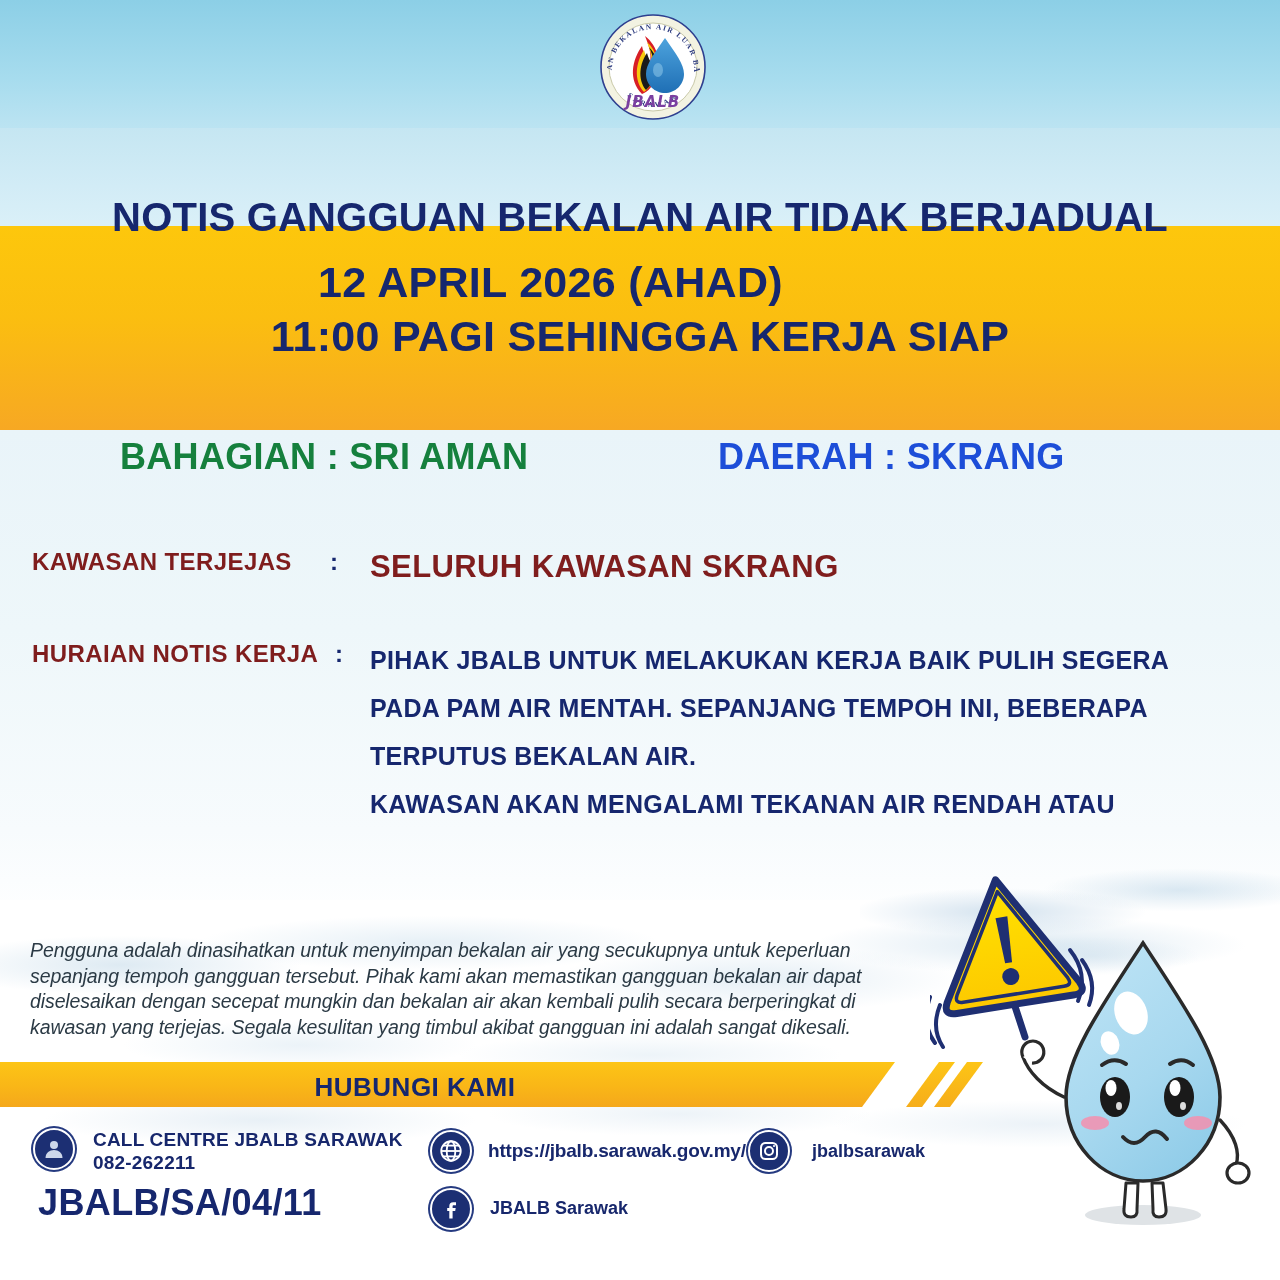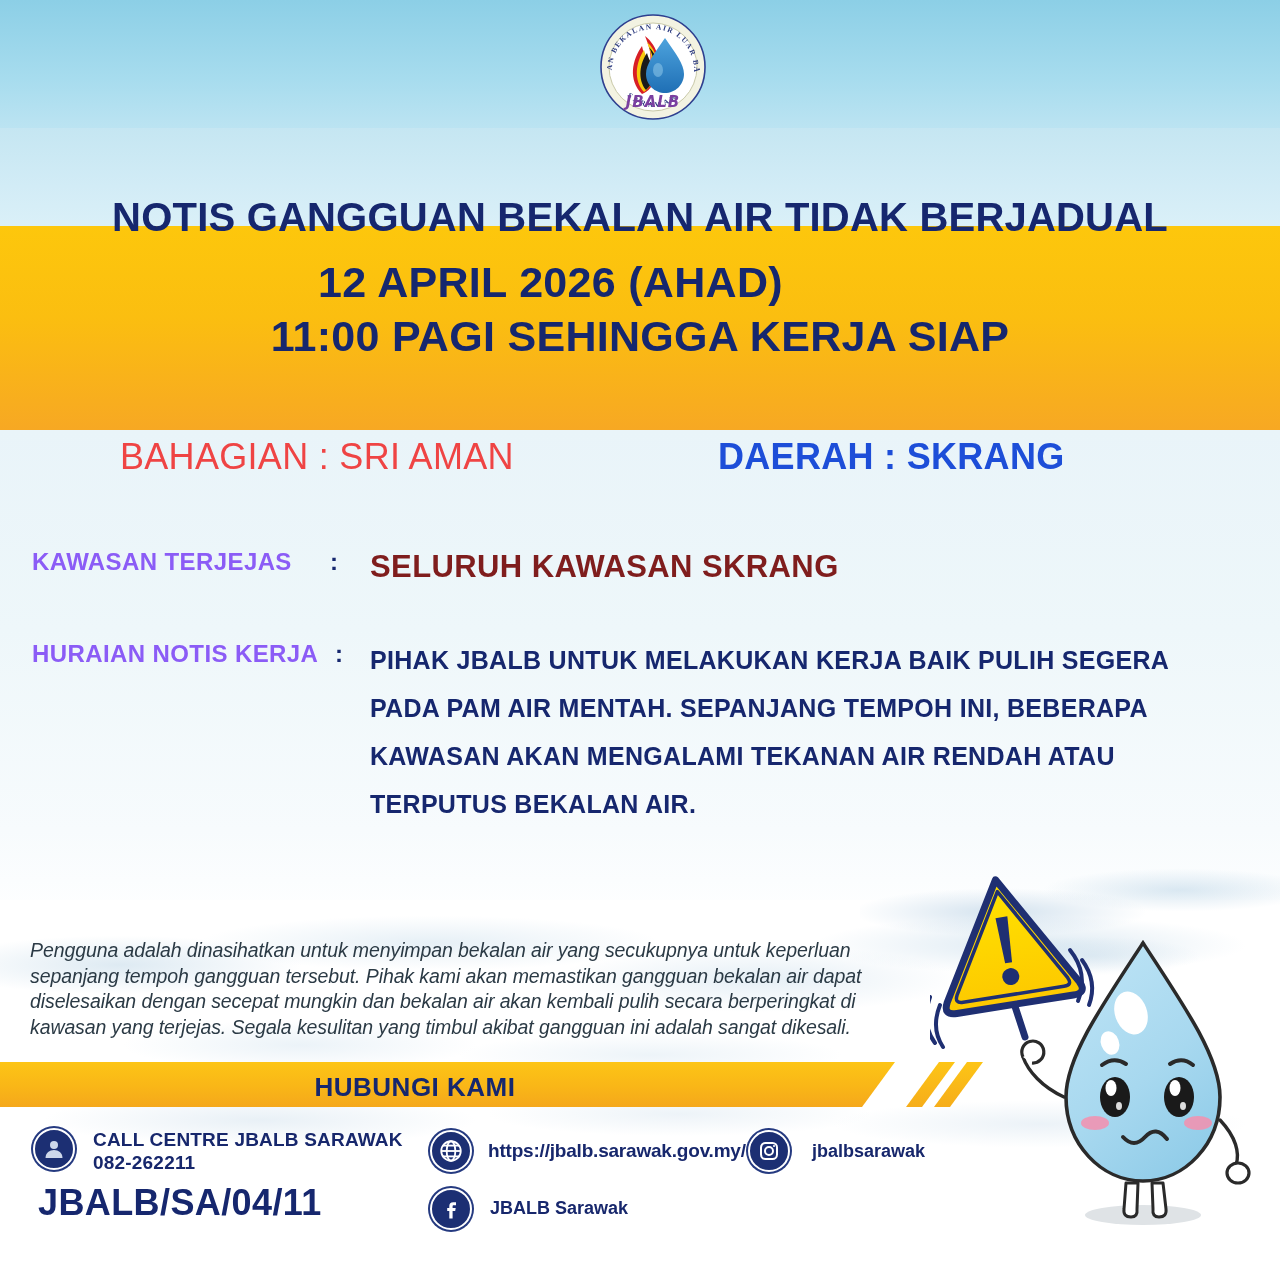--- a/index.html
+++ b/index.html
@@ -82,31 +82,31 @@
   .date-line2 {
     position:absolute; left:0; top:312px; width:1280px; text-align:center;
     font-size:43px; font-weight:bold; color:#16276e; letter-spacing:.3px;
   }
 
   .region-row {
     position:absolute; left:0; top:436px; width:1280px; height:48px;
   }
   .bahagian {
     position:absolute; left:120px; top:0;
-    font-size:36px; font-weight:400; color:#ef4444; letter-spacing:.3px;
+    font-size:36px; font-weight:700; color:#15803d; letter-spacing:.3px;
   }
   .daerah {
     position:absolute; left:718px; top:0;
     font-size:36px; font-weight:600; color:#1d4ed8; letter-spacing:.3px;
   }
 
   
   .field-label {
     position:absolute;
-    font-size:24px; font-weight:600; color:#8b5cf6; letter-spacing:.4px;
+    font-size:24px; font-weight:600; color:#7f1d1d; letter-spacing:.4px;
   }
   .field-colon {
     position:absolute;
     font-size:24px; font-weight:600; color:#16276e;
   }
   .field-value {
     position:absolute;
     font-size:31px; font-weight:700; color:#7f1d1d; letter-spacing:.4px;
   }
 
@@ -232,22 +232,22 @@
 
   <div class="field-label kt-label">KAWASAN TERJEJAS</div>
   <div class="field-colon kt-colon">:</div>
   <div class="field-value kt-value">SELURUH KAWASAN  SKRANG</div>
 
   <div class="field-label hnk-label">HURAIAN NOTIS KERJA</div>
   <div class="field-colon hnk-colon">:</div>
   <div class="hnk-body">
     <p>PIHAK  JBALB  UNTUK MELAKUKAN  KERJA BAIK PULIH  SEGERA</p>
     <p>PADA  PAM AIR MENTAH.  SEPANJANG TEMPOH INI, BEBERAPA</p>
+    <p>TERPUTUS BEKALAN AIR.</p>
     <p>KAWASAN AKAN MENGALAMI TEKANAN AIR RENDAH  ATAU</p>
-    <p>TERPUTUS BEKALAN AIR.</p>
   </div>
 
   <div class="advisory">Pengguna adalah dinasihatkan untuk menyimpan bekalan air yang secukupnya untuk keperluan sepanjang tempoh gangguan tersebut. Pihak kami akan memastikan gangguan bekalan air dapat diselesaikan dengan secepat mungkin dan bekalan air akan kembali pulih secara berperingkat di kawasan yang terjejas. Segala kesulitan yang timbul akibat gangguan ini adalah sangat dikesali.</div>
 
   <div class="hub-banner"></div>
   <div class="hub-text">HUBUNGI KAMI</div>
   <div class="hub-stripe s1"></div>
   <div class="hub-stripe s2"></div>
 
   <div class="contact-icon ci-callcentre">

